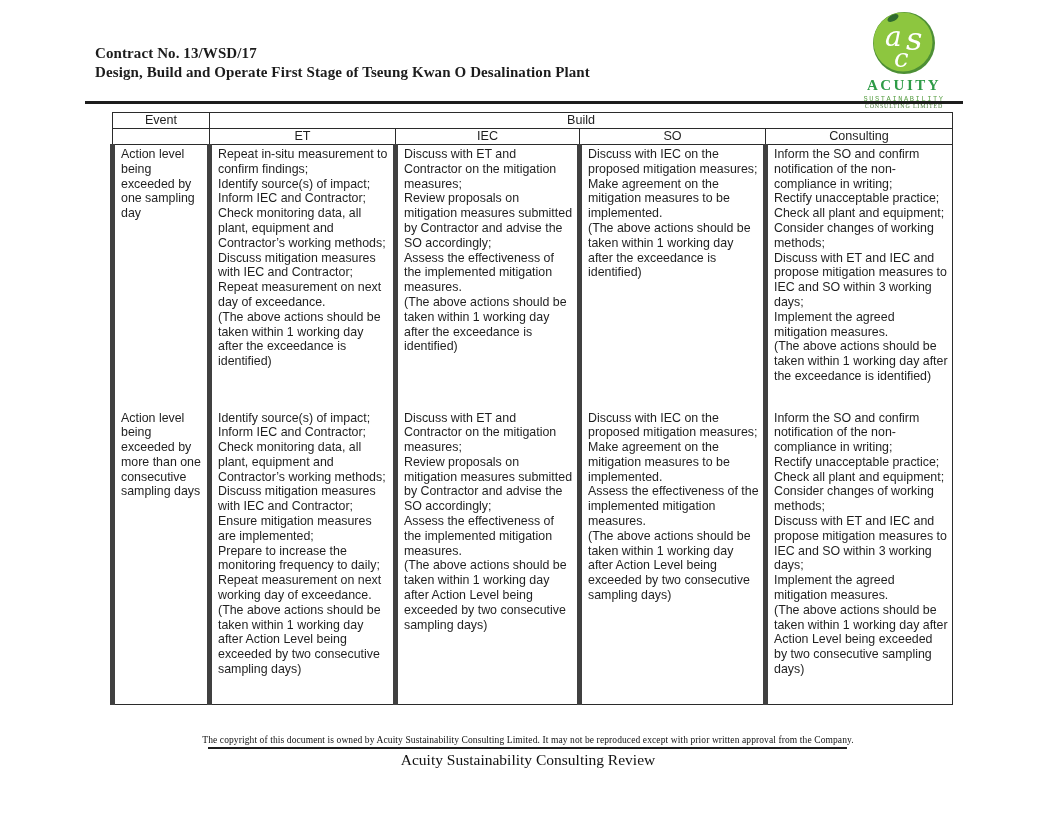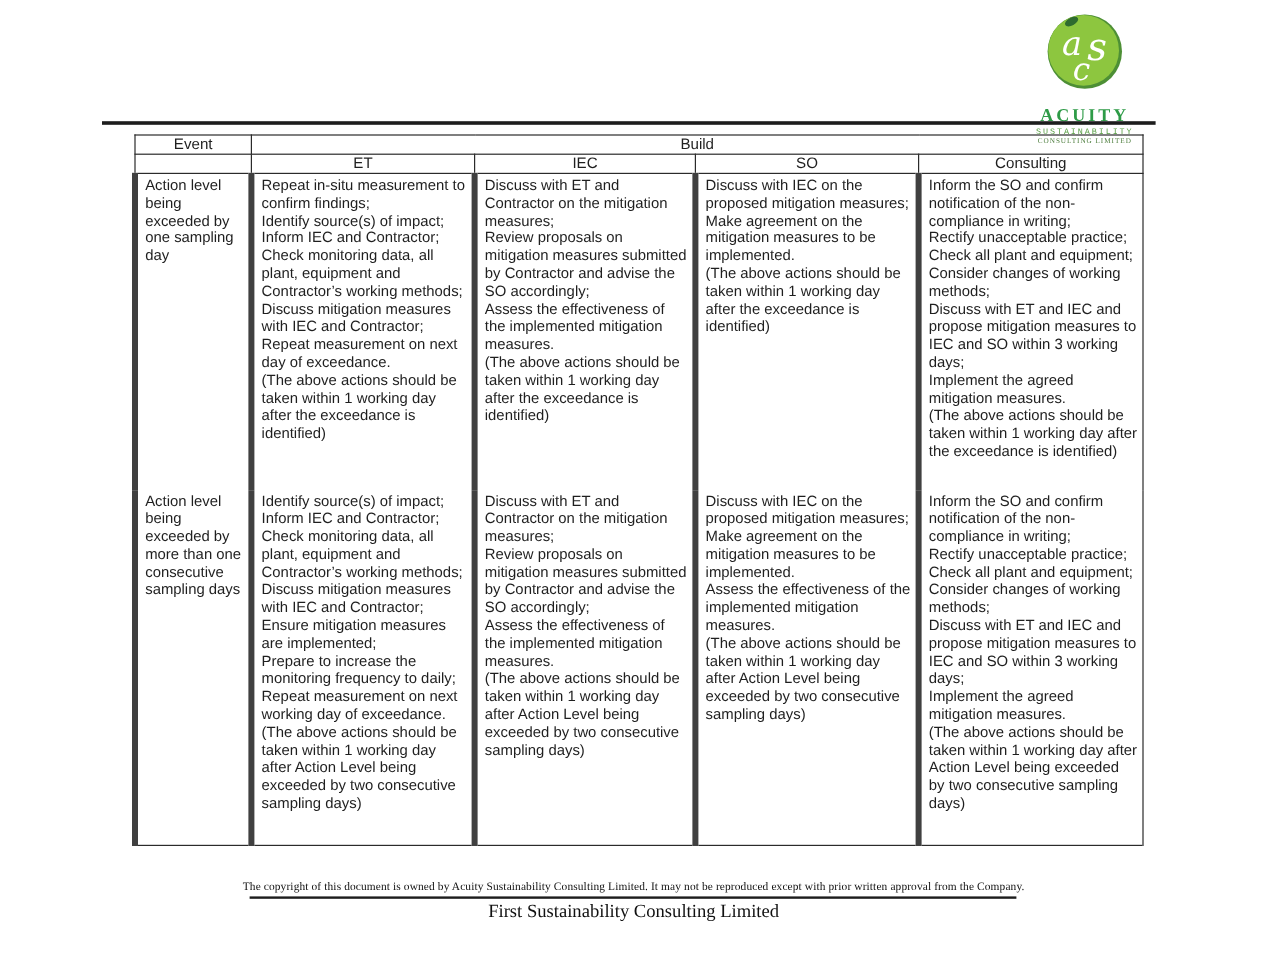--- a/index.html
+++ b/index.html
@@ -30,21 +30,21 @@
     width: 96px;
     text-align: center;
   }
   .logo svg { display: block; margin: 0 auto; }
   .logo-name {
     font-family: "Liberation Serif", serif;
     font-weight: 700;
     font-size: 15px;
     letter-spacing: 2.5px;
     color: #2e9b47;
-    margin-top: 13px;
+    margin-top: 1px;
   }
   .logo-sub1 {
     font-family: Liberation Mono, monospace;
     font-size: 7px;
     letter-spacing: 1.6px;
     color: #5aa046;
     margin-top: 1px;
   }
   .logo-sub2 {
     font-family: "Liberation Serif", serif;
@@ -121,20 +121,24 @@
     font-family: "Liberation Serif", serif;
     font-size: 15.5px;
     color: #111111;
   }
 </style>
 </head>
 <body>
 
 <div class="page">
 
+  <div class="doc-header">
+    <div>Contract No. 13/WSD/17</div>
+    <div>Design, Build and Operate First Stage of Tseung Kwan O Desalination Plant</div>
+  </div>
 
   <div class="logo">
     <svg width="68" height="66" viewBox="0 0 68 66" aria-hidden="true">
       <circle cx="34" cy="33" r="31" fill="#4d8f35"></circle>
       <circle cx="33" cy="32" r="29.5" fill="#8dc63f"></circle>
       <ellipse cx="23" cy="8" rx="6" ry="3.2" fill="#2f6b2f" transform="rotate(-28 23 8)"></ellipse>
       <text x="15" y="36" font-family="DejaVu Serif, serif" font-style="italic" font-size="28" fill="#ffffff">a</text>
       <text x="36" y="40" font-family="DejaVu Serif, serif" font-style="italic" font-size="32" fill="#ffffff">s</text>
       <text x="24" y="57" font-family="DejaVu Serif, serif" font-style="italic" font-size="26" fill="#ffffff">c</text>
     </svg>
@@ -215,15 +219,15 @@
 Consider changes of working methods;
 Discuss with ET and IEC and propose mitigation measures to IEC and SO within 3 working days;
 Implement the agreed mitigation measures.
 (The above actions should be taken within 1 working day after Action Level being exceeded by two consecutive sampling days)</td>
       </tr>
     </tbody>
   </table>
 
   <div class="footer-copyright">The copyright of this document is owned by Acuity Sustainability Consulting Limited. It may not be reproduced except with prior written approval from the Company.</div>
   <div class="footer-rule"></div>
-  <div class="footer-company">First Sustainability Consulting Limited</div>
+  <div class="footer-company">Acuity Sustainability Consulting Review</div>
 
 </div>
 
 </body></html>

